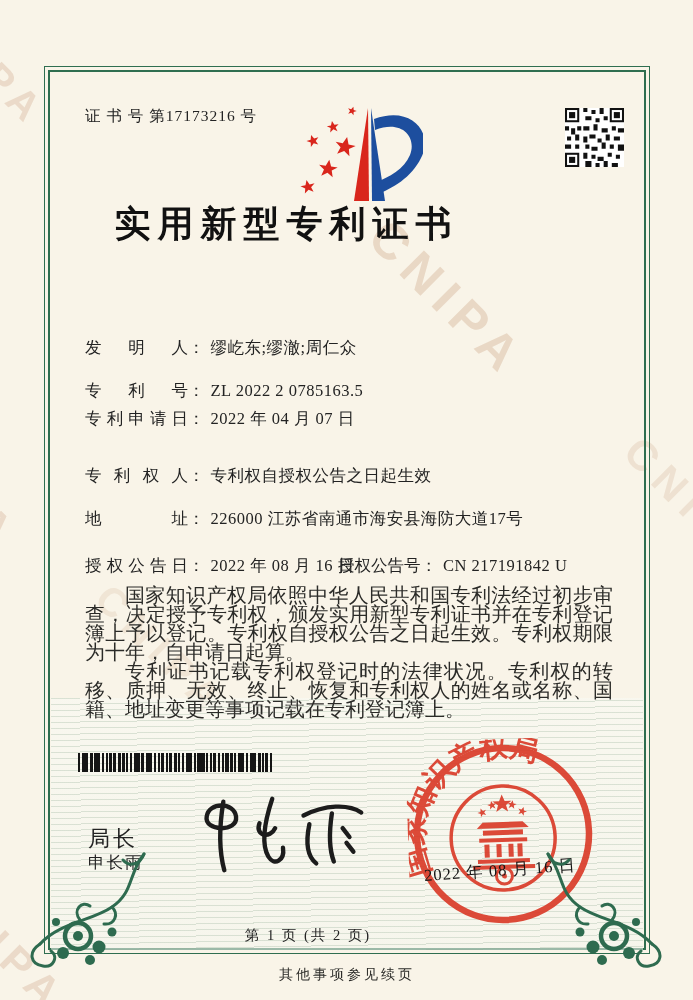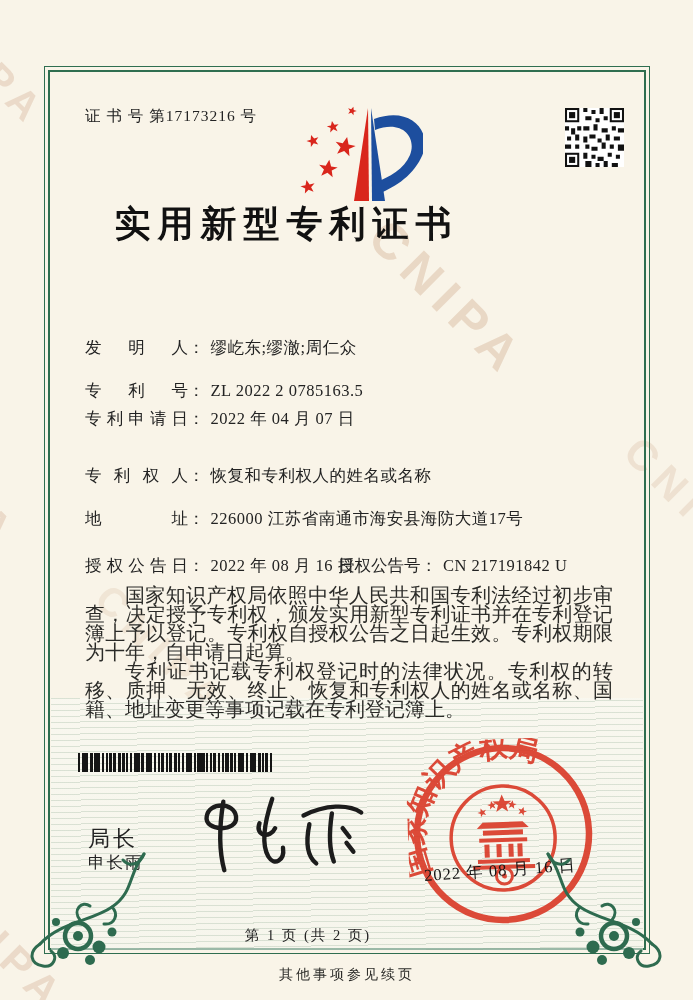--- a/index.html
+++ b/index.html
@@ -150,21 +150,21 @@
     <div class="field-row" style="top:337px;">
       <span class="flabel">发明人</span><span class="colon">：</span><span class="fvalue">缪屹东;缪澈;周仁众</span>
     </div>
     <div class="field-row" style="top:380px;">
       <span class="flabel">专利号</span><span class="colon">：</span><span class="fvalue">ZL 2022 2 0785163.5</span>
     </div>
     <div class="field-row" style="top:408px;">
       <span class="flabel">专利申请日</span><span class="colon">：</span><span class="fvalue">2022 年 04 月 07 日</span>
     </div>
     <div class="field-row" style="top:465px;">
-      <span class="flabel">专利权人</span><span class="colon">：</span><span class="fvalue">恢复和专利权人的姓名或名称</span>
+      <span class="flabel">专利权人</span><span class="colon">：</span><span class="fvalue">专利权自授权公告之日起生效</span>
     </div>
     <div class="field-row" style="top:508px;">
       <span class="flabel">地址</span><span class="colon">：</span><span class="fvalue">226000 江苏省南通市海安县海防大道17号</span>
     </div>
     <div class="field-row" style="top:555px;width:530px;">
       <span>
         <span class="flabel">授权公告日</span><span class="colon">：</span><span class="fvalue">2022 年 08 月 16 日</span>
       </span>
       <span class="grant-no">
         <span>授权公告号</span><span class="colon">：</span><span class="fvalue">CN 217191842 U</span>

